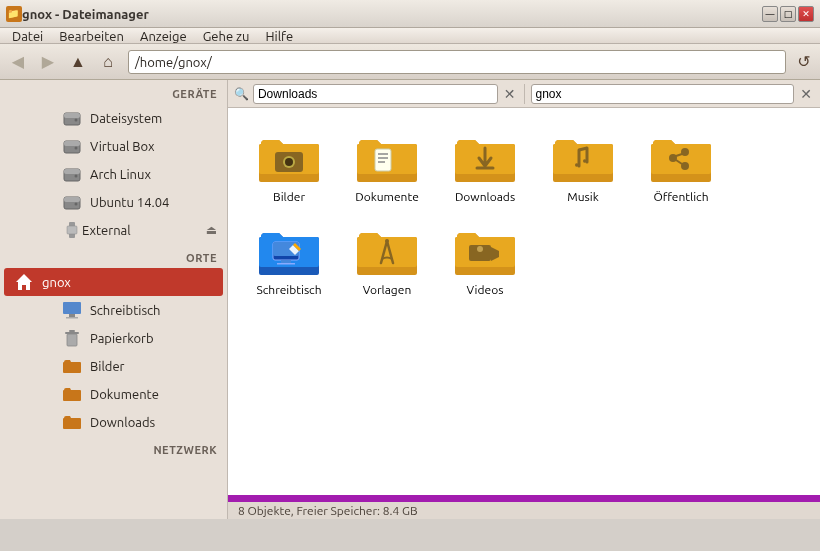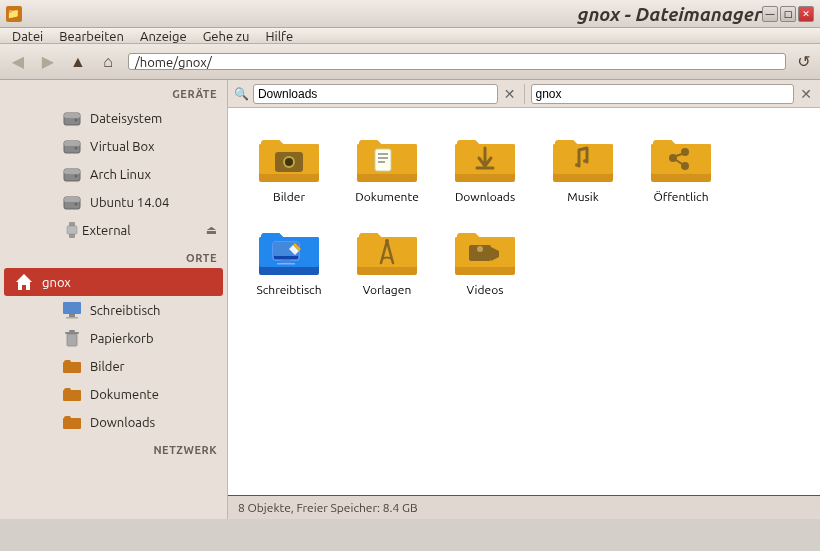--- a/index.html
+++ b/index.html
@@ -10,21 +10,21 @@
       height: 28px;
       background: linear-gradient(to bottom, #f0ebe4, #d9d3cc);
       display: flex;
       align-items: center;
       justify-content: space-between;
       padding: 0 6px;
       border-bottom: 1px solid #b0a89e;
     }
     #titlebar-left { display: flex; align-items: center; gap: 6px; }
     #titlebar-icon { width: 16px; height: 16px; background: #c8761a; border-radius: 2px; display: flex; align-items: center; justify-content: center; font-size: 10px; color: white; }
-    #titlebar-title { font-size: 19px; color: #3a3530; font-weight: bold; flex: 1; text-align: right; font-style: italic; }
+    #titlebar-title { font-size: 13px; color: #3a3530; font-weight: bold; flex: 1; text-align: left; }
     #titlebar-controls { display: flex; gap: 2px; }
     .wm-btn { width: 16px; height: 16px; border-radius: 2px; border: 1px solid #888; cursor: pointer; display: flex; align-items: center; justify-content: center; font-size: 9px; }
     .wm-min { background: linear-gradient(to bottom, #e8e0d8, #c8c0b8); }
     .wm-max { background: linear-gradient(to bottom, #e8e0d8, #c8c0b8); }
     .wm-close { background: linear-gradient(to bottom, #e05050, #c03030); color: white; }
 
     
     #menubar {
       height: 16px;
       background: linear-gradient(to bottom, #f5f0ea, #e0d8d0);
@@ -50,21 +50,21 @@
       background: transparent;
       border: 1px solid transparent;
       border-radius: 3px;
       cursor: pointer;
       display: flex; align-items: center; justify-content: center;
       font-size: 16px; color: #554030;
     }
     .tb-btn.disabled { color: #b0a898; cursor: default; }
     #location-bar {
       flex: 1;
-      height: 17px;
+      height: 24px;
       background: white;
       border: 1px solid #a0988a;
       border-radius: 3px;
       display: flex;
       align-items: center;
       padding: 0 6px;
       font-size: 13px;
       color: #2a2520;
       margin: 0 4px;
     }
@@ -158,21 +158,21 @@
       gap: 4px;
       padding: 6px 4px;
       cursor: pointer;
       border-radius: 4px;
     }
 
     
     #statusbar {
       height: 24px;
       background: #e0d8d0;
-      border-top: 1px solid #a21caf;
+      border-top: 7px solid #a21caf;
       display: flex;
       align-items: center;
       padding: 0 10px;
       font-size: 12px;
       color: #4a4038;
       text-align: center;
     }
 
     
     .folder-svg { width: 64px; height: 56px; }

